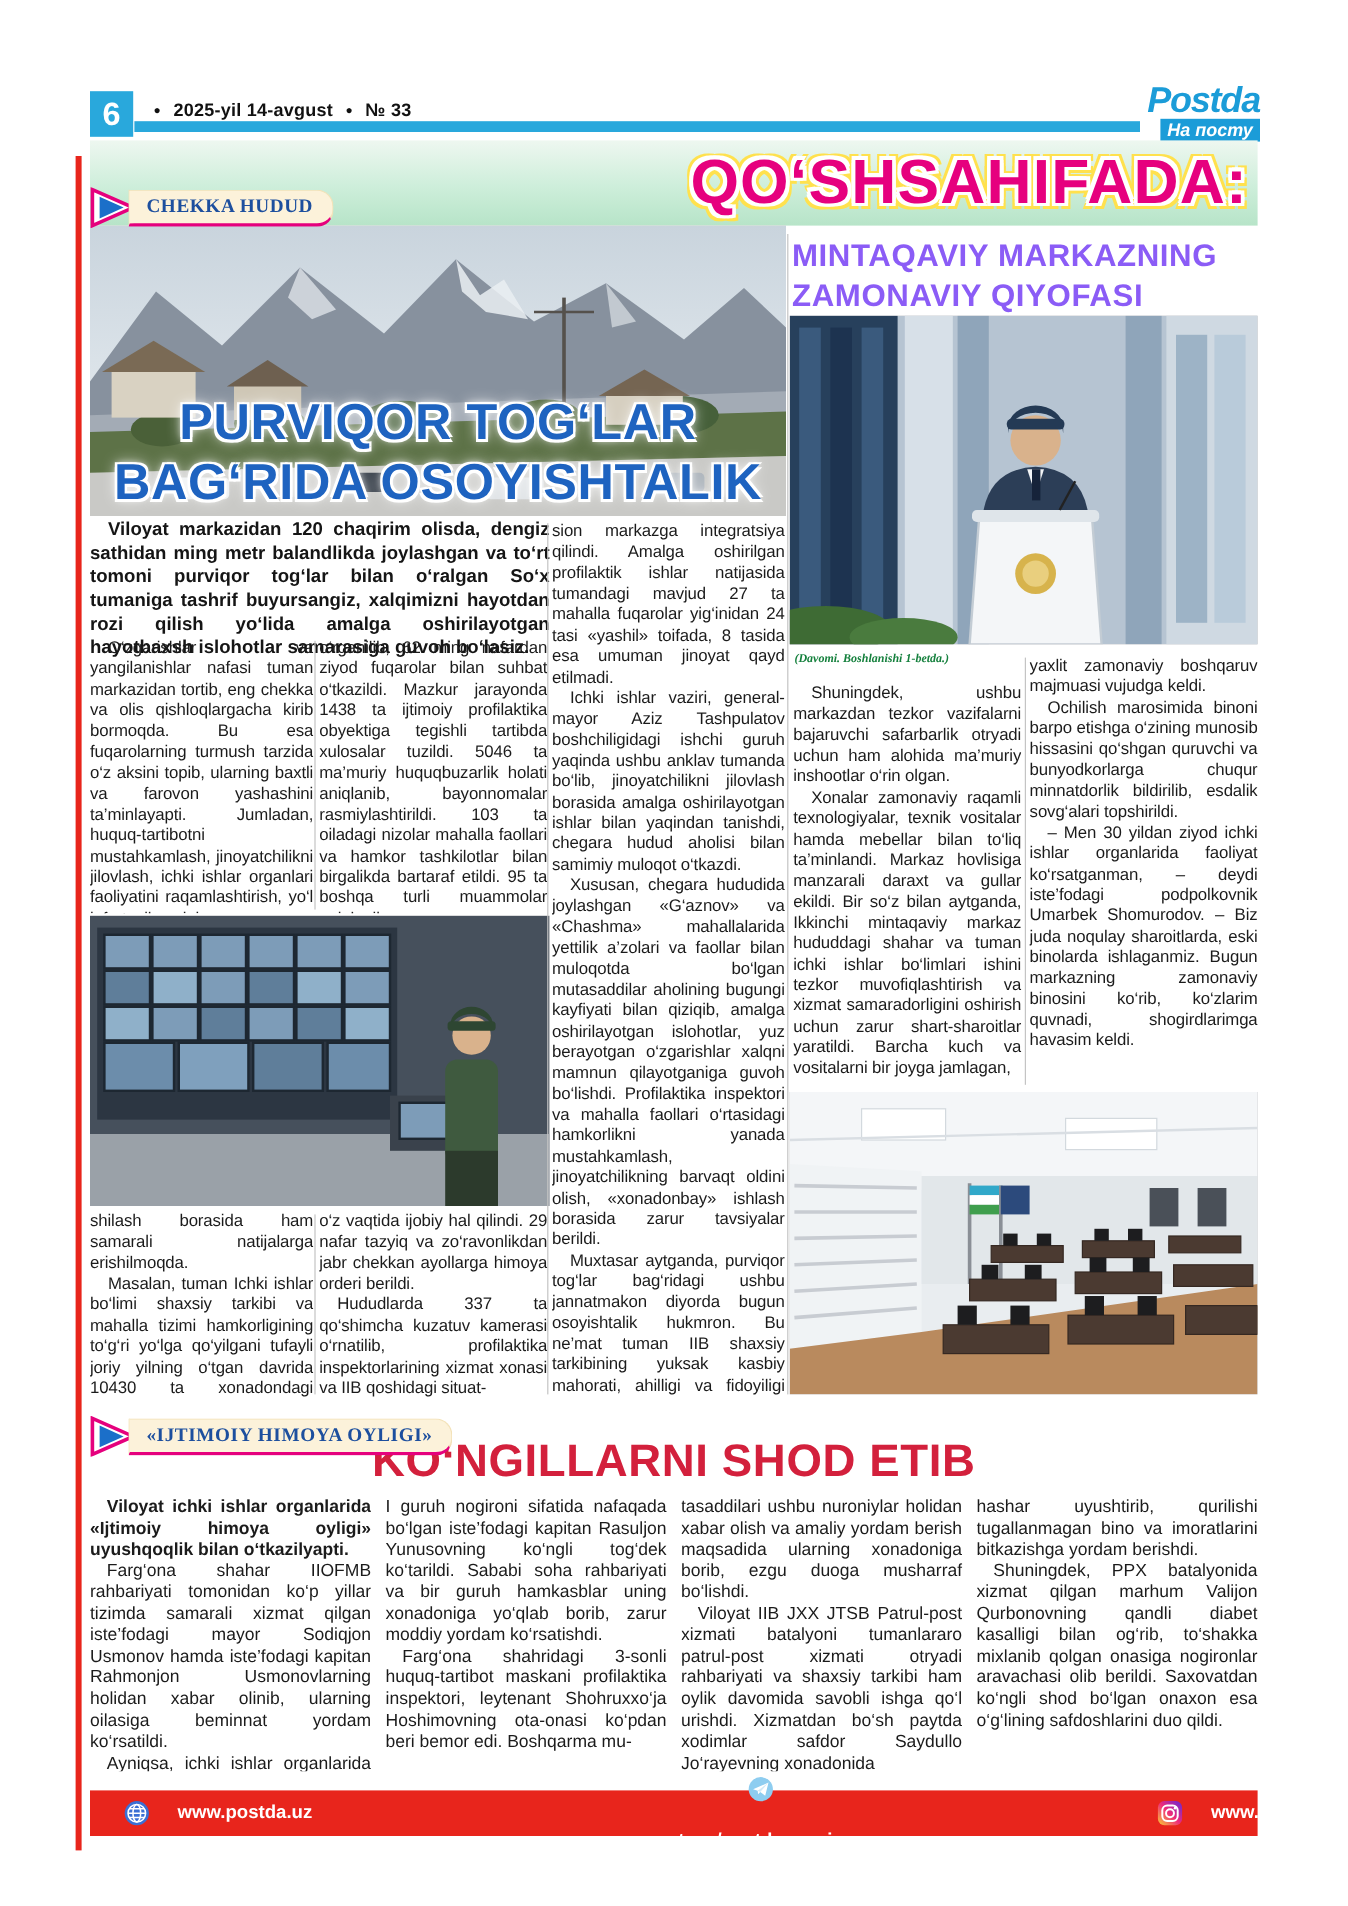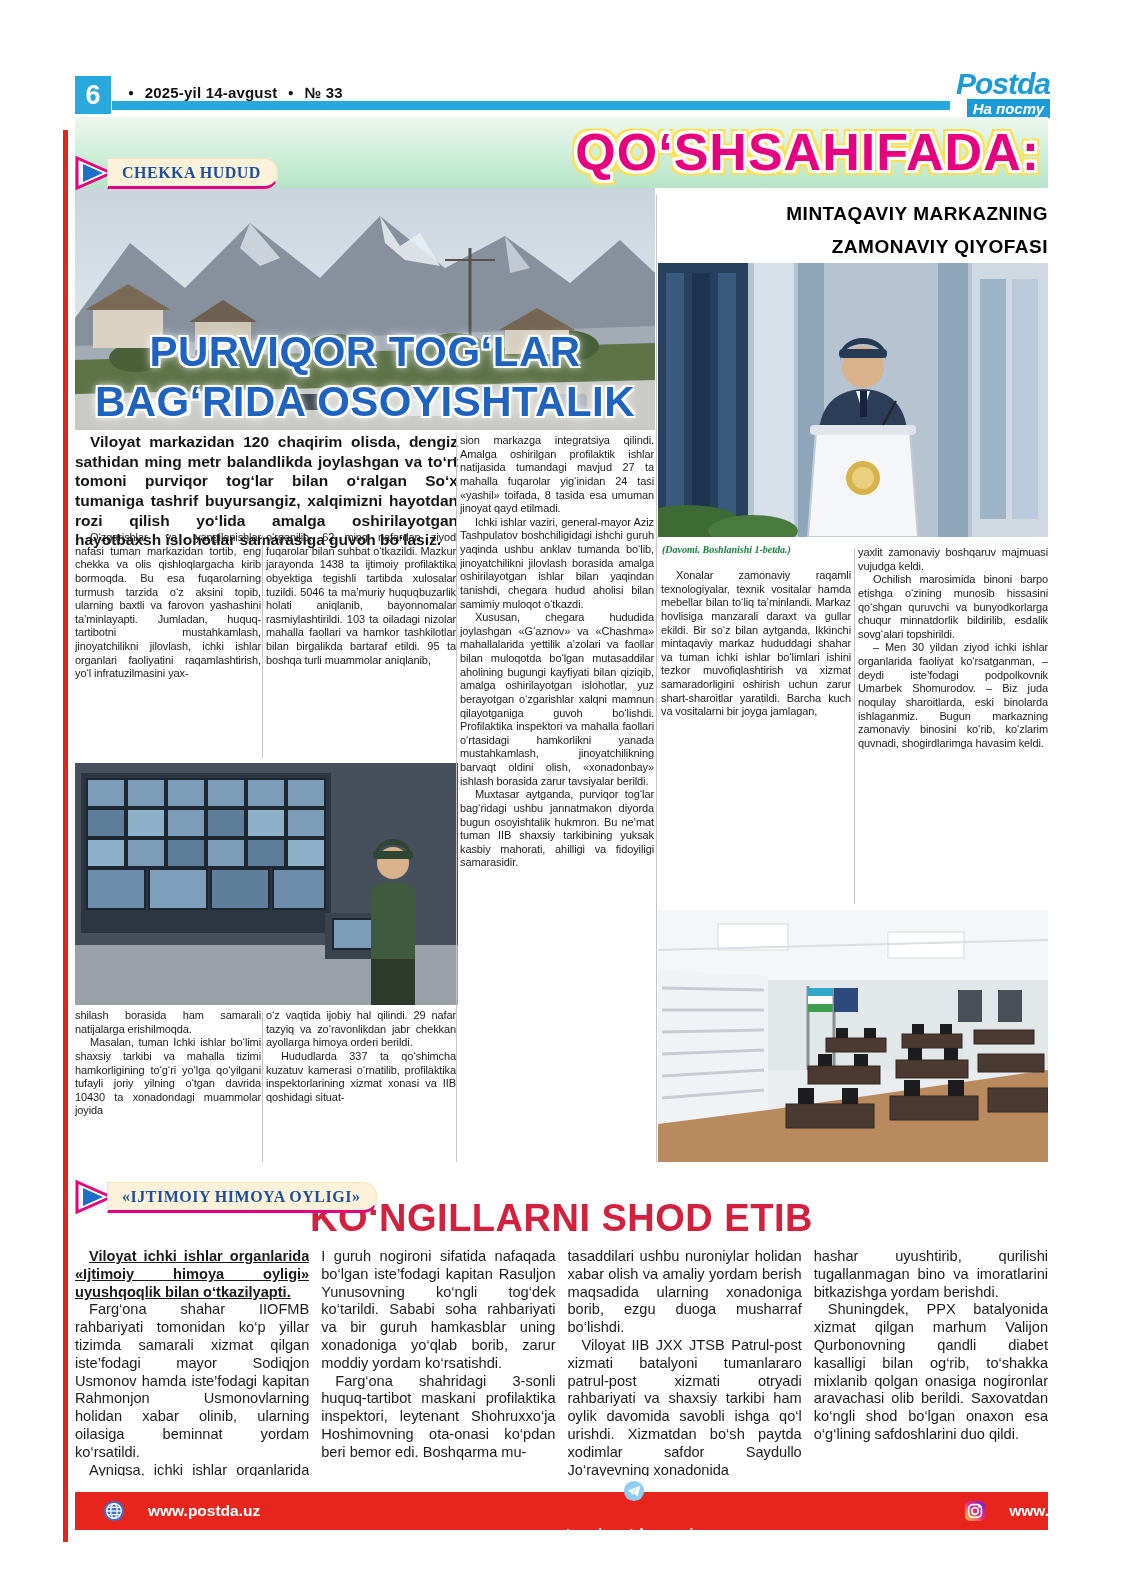--- a/index.html
+++ b/index.html
@@ -44,50 +44,50 @@
   .ph-cctv{left:75px;top:763px;width:383px;height:242px;}
   .ph-podium{left:658px;top:263px;width:390px;height:274px;}
   .ph-class{left:658px;top:910px;width:390px;height:252px;}
 
   .big-title{left:75px;top:327px;width:580px;text-align:center;z-index:5;
              font-size:42px;font-weight:800;line-height:50px;letter-spacing:.5px;color:#1e63c0;
              text-shadow:-2px -2px 0 #fff,2px -2px 0 #fff,-2px 2px 0 #fff,2px 2px 0 #fff,
                          0 0 6px #fff,0 0 12px rgba(255,255,255,.95);}
 
   
-  .btxt{font-size:11px;line-height:1.24;text-align:justify;color:#1b1b1b;overflow:hidden;letter-spacing:-.1px;}
+  .btxt{font-size:14px;line-height:1.24;text-align:justify;color:#1b1b1b;overflow:hidden;letter-spacing:-.1px;}
   .btxt p{margin:0;}
   .btxt p.ind{text-indent:15px;}
   .lead{left:75px;top:432px;width:383px;height:96px;font-size:15.5px;font-weight:bold;
         line-height:1.27;color:#151515;text-align:justify;}
   .lead p{margin:0;text-indent:15px;}
   .c1t{left:75px;top:531px;width:186px;height:230px;}
   .c2t{left:266px;top:531px;width:190px;height:230px;}
   .c3 {left:460px;top:434px;width:194px;height:730px;}
   .c1b{left:75px;top:1009px;width:186px;height:156px;}
   .c2b{left:266px;top:1009px;width:190px;height:156px;}
 
   .vrule{width:1px;background:#c4c4c4;}
 
   
-  .r-title{left:660px;top:197px;width:388px;text-align:right;font-size:19px;font-weight:800;
-           line-height:33px;letter-spacing:.5px;color:#000000;}
+  .r-title{left:660px;top:197px;width:388px;text-align:left;font-size:26px;font-weight:800;
+           line-height:33px;letter-spacing:.5px;color:#8b5cf6;}
   .davomi{left:662px;top:544px;width:200px;font-family:Liberation Serif, serif;
           font-weight:bold;font-style:italic;font-size:10px;color:#15803d;}
   .rc1{left:661px;top:569px;width:190px;height:340px;}
   .rc2{left:858px;top:546px;width:190px;height:362px;}
 
   
   .b-title{left:75px;top:1197px;width:973px;text-align:center;font-size:38px;font-weight:800;
            letter-spacing:.5px;color:#d3203c;}
   .bcols{left:75px;top:1248px;width:973px;height:228px;display:flex;gap:12px;}
   .bcols .bc{flex:1;font-size:14.6px;line-height:1.22;text-align:justify;color:#1b1b1b;overflow:hidden;}
   .bcols .bc p{margin:0;}
   .bcols .bc p.ind{text-indent:14px;}
-  .bc-lead{font-weight:bold;text-decoration:underline;}
+  .bc-lead{font-weight:bold;}
 
   
   .footer{left:75px;top:1492px;width:973px;height:38px;background:#e8251c;display:flex;
           align-items:center;color:#fff;font-weight:bold;font-size:15.5px;}
   .f-item{display:flex;align-items:center;gap:23px;}
   .f1{margin-left:28px;}
   .f2{margin-left:305px;flex-direction:column;}
   .f3{margin-left:262px;}
   .f-ic{width:22px;height:22px;flex:0 0 auto;}
 
@@ -270,20 +270,21 @@
       <rect x="152" y="162" width="106" height="10" rx="4" fill="#dfe5ea"></rect>
       <circle cx="205" cy="215" r="17" fill="#d7b34c"></circle>
       <circle cx="205" cy="215" r="11" fill="#e9cf7e"></circle>
       <line x1="225" y1="162" x2="238" y2="138" stroke="#222" stroke-width="2"></line>
     </svg>
   </div>
 
   <div class="abs davomi">(Davomi. Boshlanishi 1-betda.)</div>
 
   <div class="abs btxt rc1">
+    <p class="ind">Shuningdek, ushbu markazdan tezkor vazifalarni bajaruvchi safarbarlik otryadi uchun ham alohida ma’muriy inshootlar o‘rin olgan.</p>
     <p class="ind">Xonalar zamonaviy raqamli texnologiyalar, texnik vositalar hamda mebellar bilan to‘liq ta’minlandi. Markaz hovlisiga manzarali daraxt va gullar ekildi. Bir so‘z bilan aytganda, Ikkinchi mintaqaviy markaz hududdagi shahar va tuman ichki ishlar bo‘limlari ishini tezkor muvofiqlashtirish va xizmat samaradorligini oshirish uchun zarur shart-sharoitlar yaratildi. Barcha kuch va vositalarni bir joyga jamlagan,</p>
   </div>
   <div class="abs btxt rc2">
     <p>yaxlit zamonaviy boshqaruv majmuasi vujudga keldi.</p>
     <p class="ind">Ochilish marosimida binoni barpo etishga o‘zining munosib hissasini qo‘shgan quruvchi va bunyodkorlarga chuqur minnatdorlik bildirilib, esdalik sovg‘alari topshirildi.</p>
     <p class="ind">– Men 30 yildan ziyod ichki ishlar organlarida faoliyat ko‘rsatganman, – deydi iste’fodagi podpolkovnik Umarbek Shomurodov. – Biz juda noqulay sharoitlarda, eski binolarda ishlaganmiz. Bugun markazning zamonaviy binosini ko‘rib, ko‘zlarim quvnadi, shogirdlarimga havasim keldi.</p>
   </div>
 
   <div class="abs photo ph-class">
     <svg viewBox="0 0 390 252" preserveAspectRatio="none">

